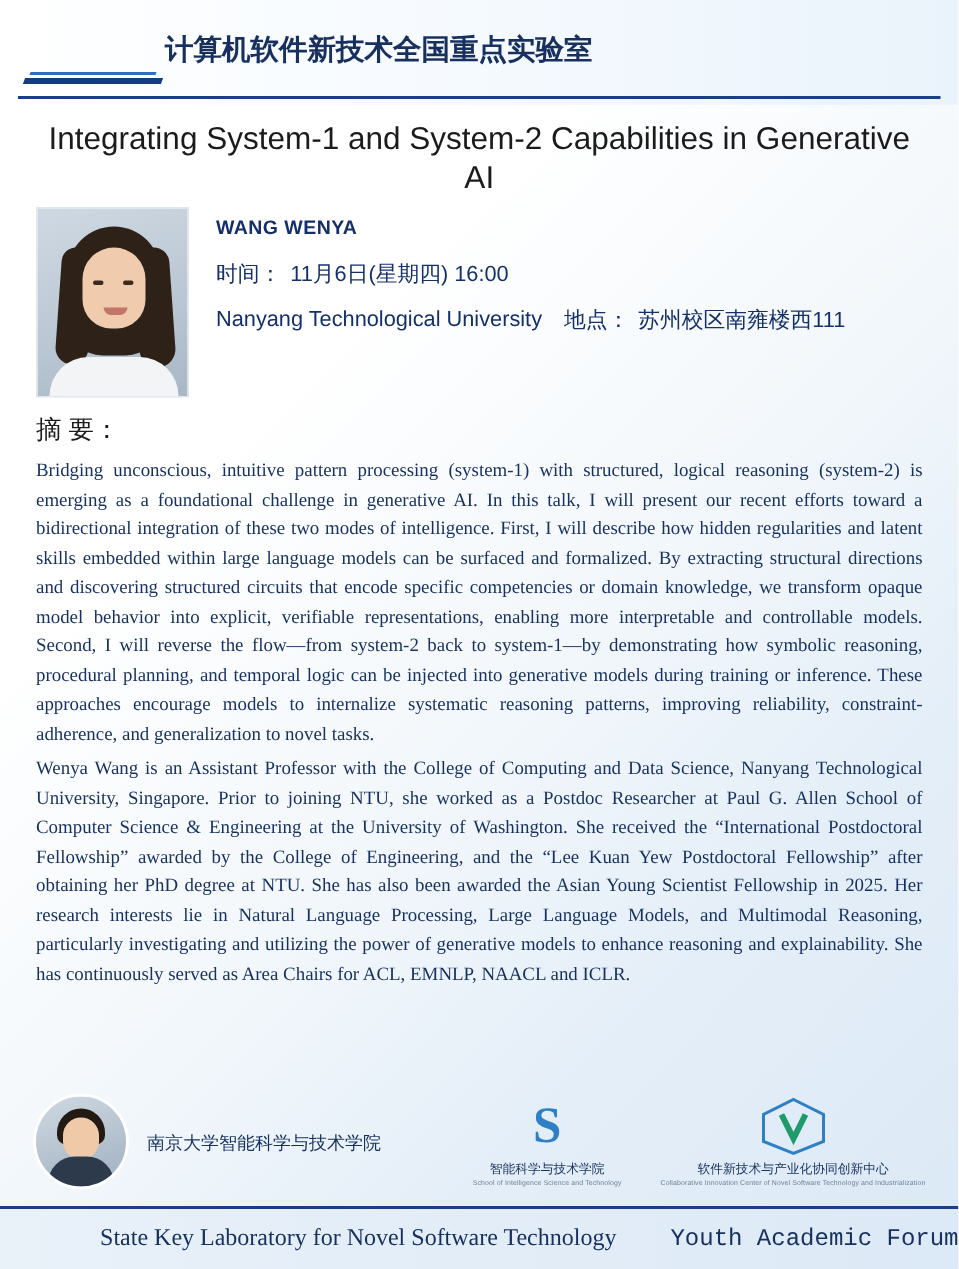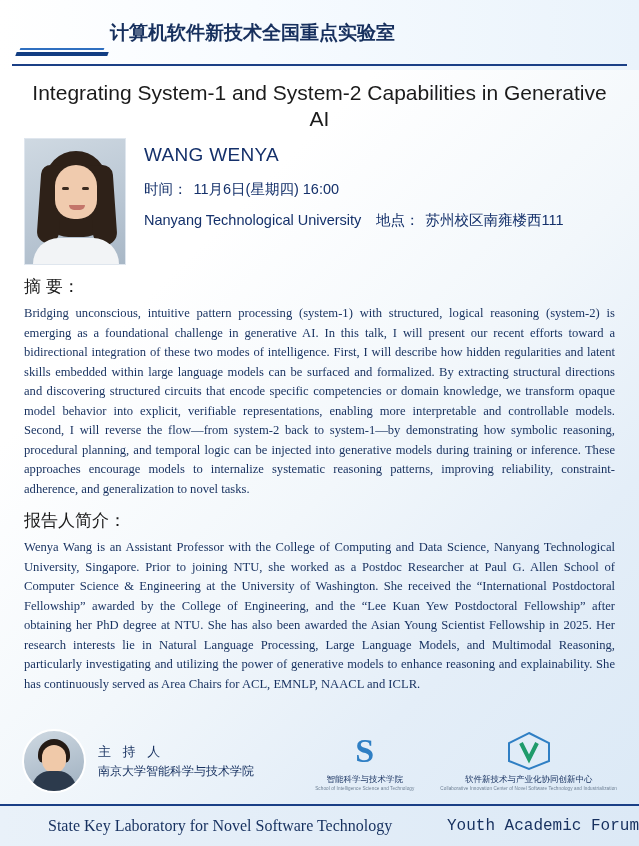--- a/index.html
+++ b/index.html
@@ -183,22 +183,22 @@
     padding-left: 18px;
     padding-top: 6px;
   }
   .speaker-name-row {
     display: flex;
     align-items: baseline;
     gap: 8px;
     margin-bottom: 14px;
   }
   .speaker-name {
-    font-size: 19px;
-    font-weight: normal;
+    font-size: 13px;
+    font-weight: bold;
     color: #14306a;
     letter-spacing: 0.3px;
   }
   .speaker-rank {
     font-size: 16px;
     color: #14306a;
   }
   .info-row {
     display: flex;
     align-items: flex-start;
@@ -343,21 +343,21 @@
   .bottom-bar {
     position: absolute;
     left: 0;
     right: 0;
     bottom: 0;
     height: 40px;
     background: linear-gradient(90deg, #e9f1f9 0%, #dce9f6 100%);
     border-top: 2px solid #1a3f86;
     display: flex;
     align-items: center;
-    justify-content: space-between;
+    justify-content: flex-end;
     gap: 36px;
     padding-left: 48px;
   }
   .bottom-left {
     font-family: "Liberation Serif", serif;
     font-size: 16px;
     color: #16305f;
   }
   .bottom-right {
     font-family: Liberation Mono, monospace;
@@ -408,31 +408,29 @@
         <div class="affil">Nanyang Technological University</div>
         <div class="meta-label">地点：</div>
         <div class="meta-value">苏州校区南雍楼西111</div>
       </div>
     </div>
   </div>
 
   <div class="section-heading">摘 要：</div>
   <div class="section-body">Bridging unconscious, intuitive pattern processing (system-1) with structured, logical reasoning (system-2) is emerging as a foundational challenge in generative AI. In this talk, I will present our recent efforts toward a bidirectional integration of these two modes of intelligence. First, I will describe how hidden regularities and latent skills embedded within large language models can be surfaced and formalized. By extracting structural directions and discovering structured circuits that encode specific competencies or domain knowledge, we transform opaque model behavior into explicit, verifiable representations, enabling more interpretable and controllable models. Second, I will reverse the flow—from system-2 back to system-1—by demonstrating how symbolic reasoning, procedural planning, and temporal logic can be injected into generative models during training or inference. These approaches encourage models to internalize systematic reasoning patterns, improving reliability, constraint-adherence, and generalization to novel tasks.</div>
 
-  <div class="section-heading">报告人简介：</div>
   <div class="section-body">Wenya Wang is an Assistant Professor with the College of Computing and Data Science, Nanyang Technological University, Singapore. Prior to joining NTU, she worked as a Postdoc Researcher at Paul G. Allen School of Computer Science &amp; Engineering at the University of Washington. She received the “International Postdoctoral Fellowship” awarded by the College of Engineering, and the “Lee Kuan Yew Postdoctoral Fellowship” after obtaining her PhD degree at NTU. She has also been awarded the Asian Young Scientist Fellowship in 2025. Her research interests lie in Natural Language Processing, Large Language Models, and Multimodal Reasoning, particularly investigating and utilizing the power of generative models to enhance reasoning and explainability. She has continuously served as Area Chairs for ACL, EMNLP, NAACL and ICLR.</div>
 
   <div class="host-area">
     <div class="host-photo">
       <div class="h-hair"></div>
       <div class="h-face"></div>
       <div class="h-body"></div>
     </div>
     <div class="host-text">
-      <div class="host-role">主 持 人</div>
       <div class="host-org">南京大学智能科学与技术学院</div>
     </div>
 
     <div class="footer-logos">
       <div class="flogo">
         <div class="flogo-mark">
           <div class="mark-s">S</div>
         </div>
         <div class="flogo-cap">智能科学与技术学院</div>
         <div class="flogo-cap-en">School of Intelligence Science and Technology</div>

